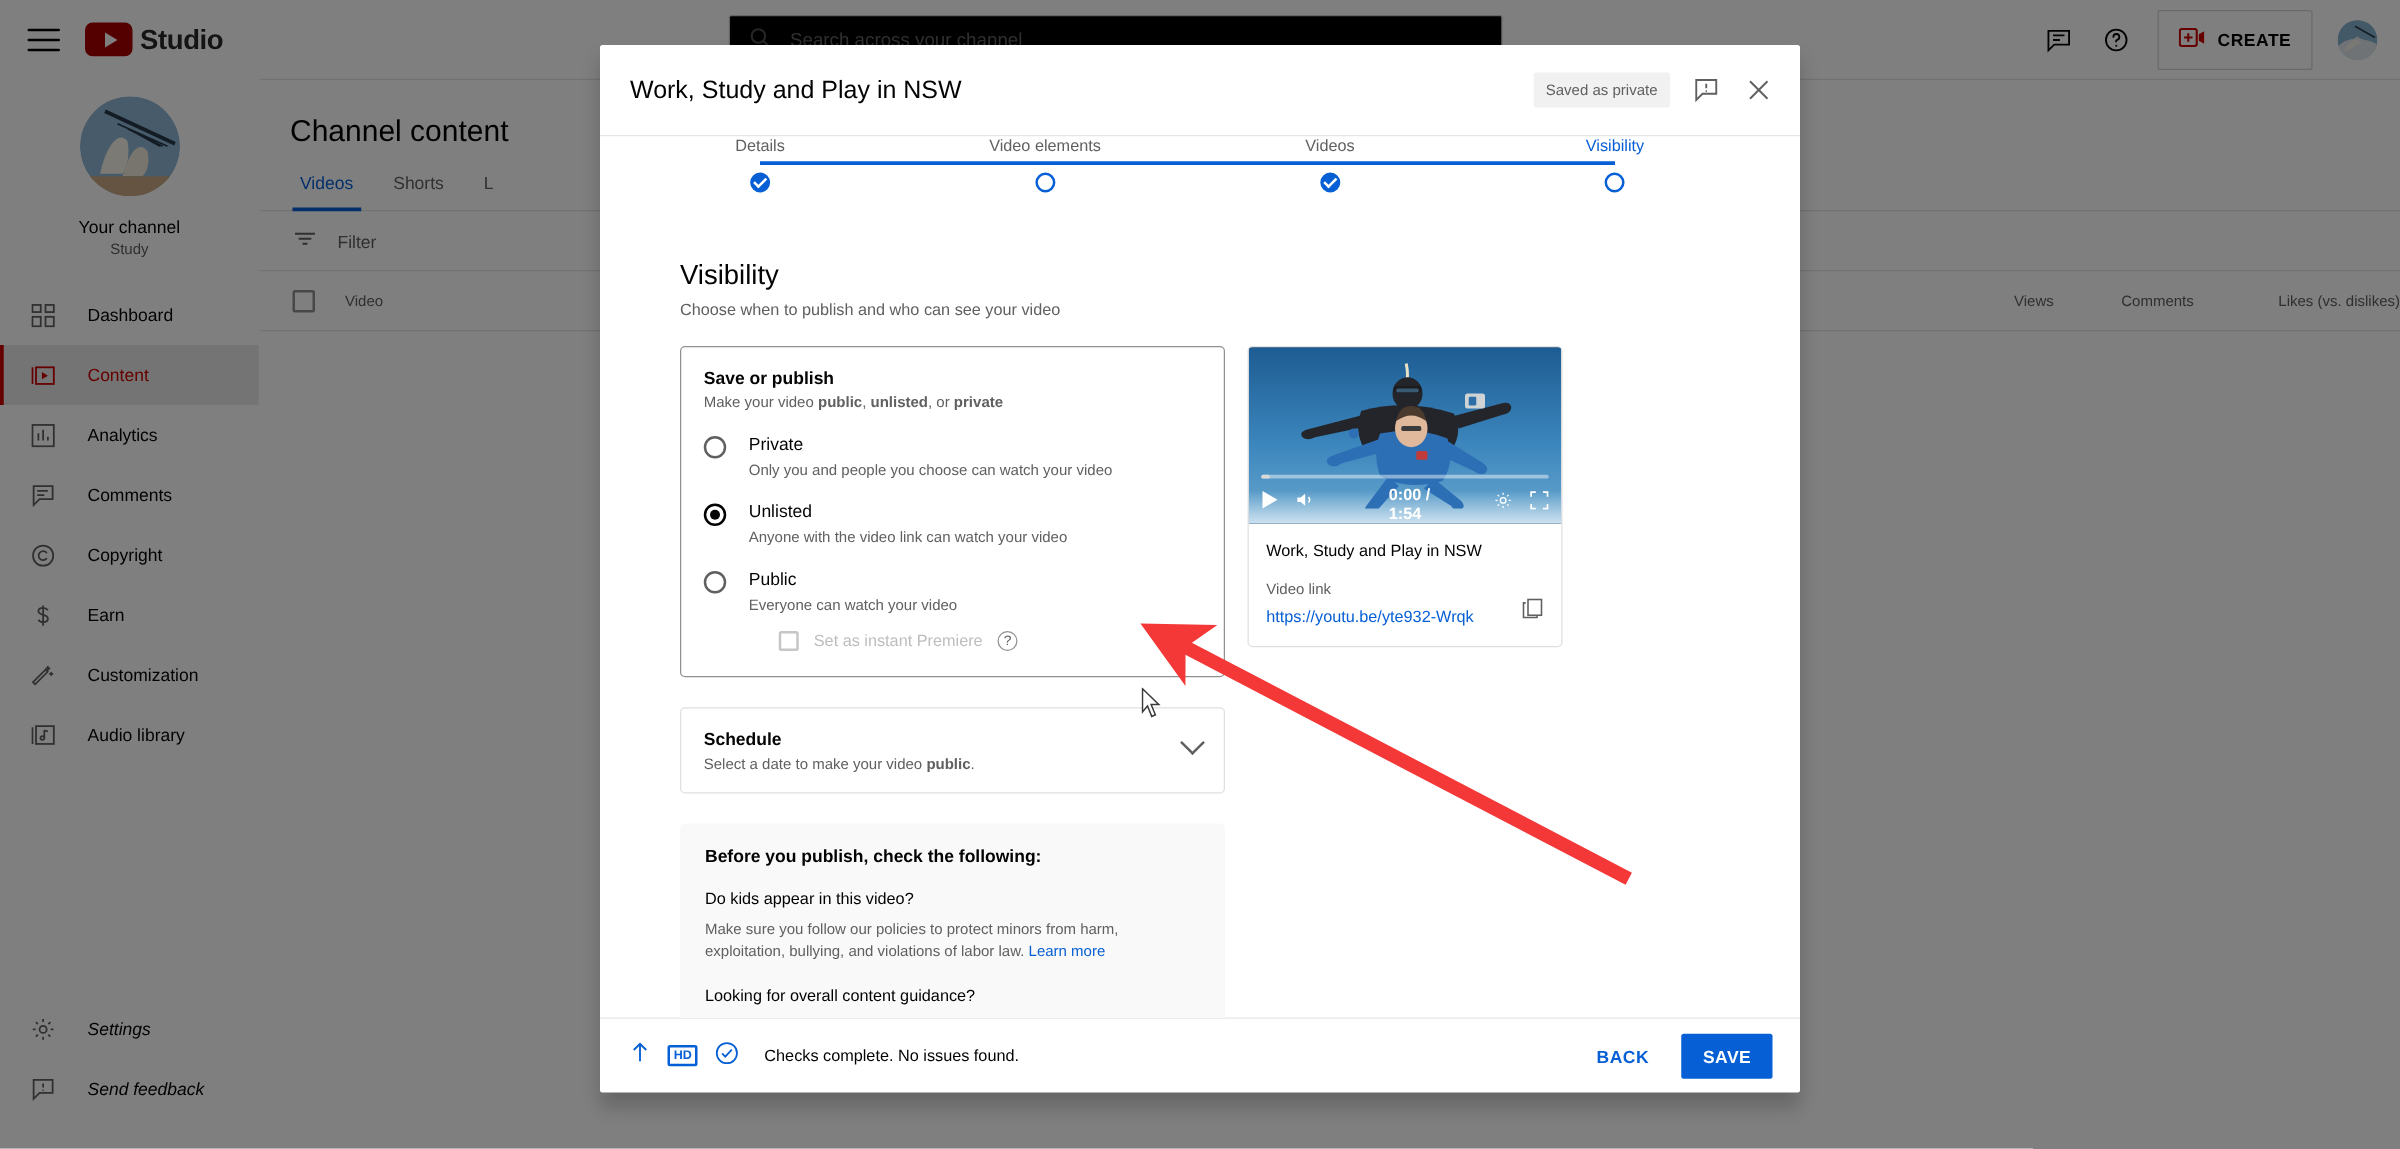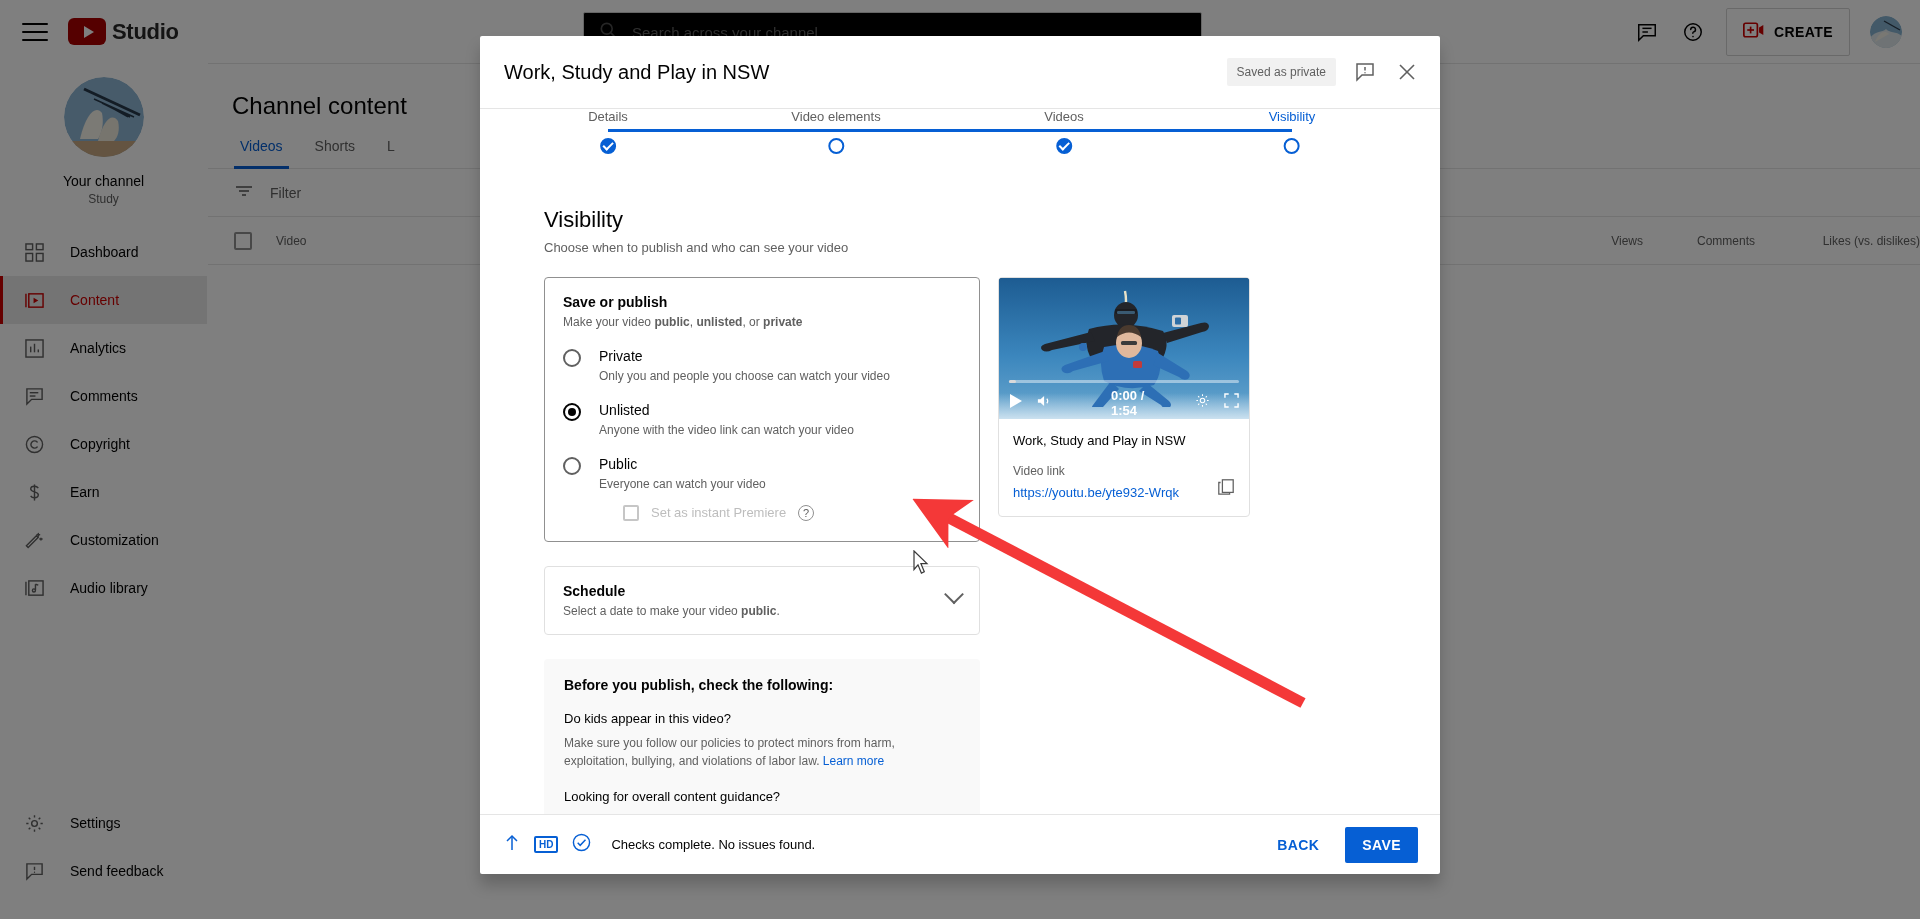--- a/index.html
+++ b/index.html
@@ -52,21 +52,21 @@
   .ch-name { margin-top: 16px; font-size: 14px; color: #030303; }
   .ch-sub { margin-top: 3px; font-size: 12px; color: #606060; }
 
   .nav { margin-top: 22px; }
   .nav-item { position: relative; height: 48px; display: flex; align-items: center;
               padding-left: 22px; gap: 24px; cursor: pointer; color: #030303; font-size: 14px; }
   .nav-item.active { background: #e8e8e8; color: #c00; }
   .nav-item.active::before { content: ""; position: absolute; left: 0; top: 0; bottom: 0;
                              width: 3px; background: #c00; }
   .nav-ico { width: 24px; height: 24px; flex: 0 0 24px; display: flex; align-items: center; justify-content: center; }
-  .nav-bottom { position: absolute; left: 0; right: 0; bottom: 24px; }
+  .nav-bottom { position: absolute; left: 0; right: 0; bottom: 24px; font-style: italic; }
 
   .content-area { position: absolute; left: 208px; top: 64px; right: 0; bottom: 0; background: #fff; }
   .page-title { font-size: 24px; color: #030303; padding: 28px 0 0 24px; }
   .tabs { display: flex; gap: 0; padding-left: 16px; margin-top: 18px; border-bottom: 1px solid #e5e5e5; }
   .tab { padding: 0 16px 14px; font-size: 14px; color: #606060; cursor: pointer; position: relative; }
   .tab.active { color: #065fd4; }
   .tab.active::after { content: ""; position: absolute; left: 10px; right: 10px; bottom: -1px;
                        height: 3px; background: #065fd4; }
   .filter-row { height: 48px; display: flex; align-items: center; padding-left: 26px; gap: 16px;
                 border-bottom: 1px solid #e5e5e5; color: #606060; font-size: 14px; }

